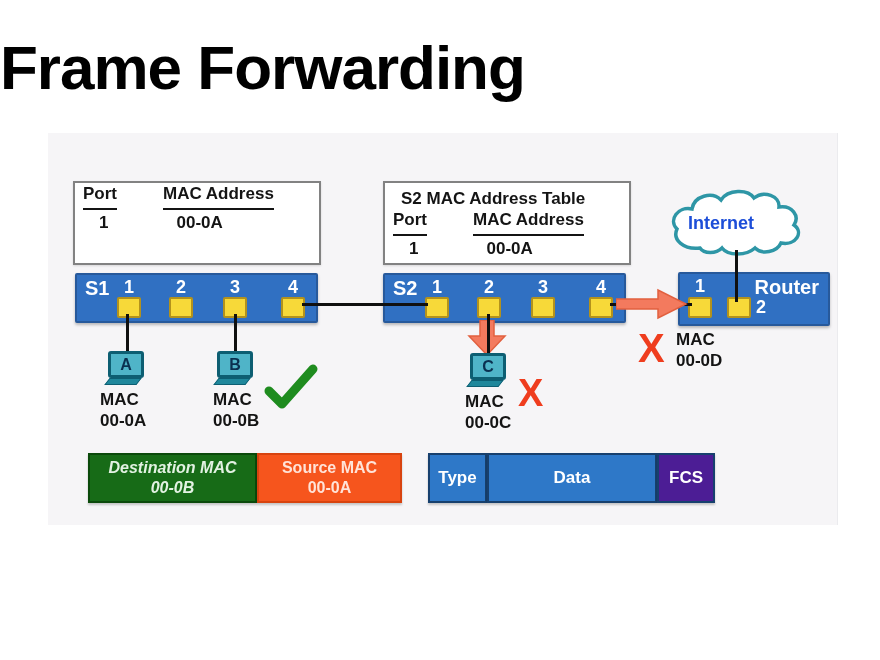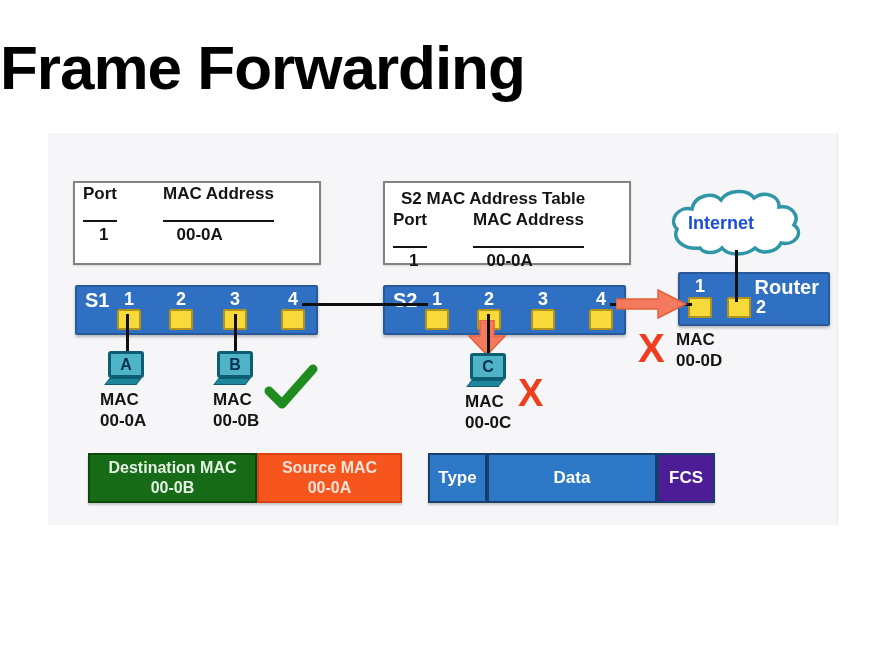--- a/index.html
+++ b/index.html
@@ -12,28 +12,28 @@
 
   .panel { position:absolute; left:48px; top:133px; width:790px; height:392px;
     background:#f6f5f7; border-right:1px solid #ebebee; }
 
   
   .mac-table { position:absolute; width:248px; height:84px; background:#fff;
     border:2px solid #828282; color:#141414; font-weight:bold; font-size:17px;
     box-shadow:0 1px 2px rgba(0,0,0,.12); }
   .mt-title { margin:6px 0 0 16px; }
   .mt-head { margin:1px 0 0 8px; display:flex; }
-  .mt-head .u { border-bottom:2px solid #141414; padding-bottom:16px;text-align:right; }
+  .mt-head .u { border-bottom:2px solid #141414; padding-bottom:4px;text-align:right; }
   .mt-head .col-mac { margin-left:46px; }
   .mt-row { margin:3px 0 0 24px; display:flex; }
   .mt-row .val-mac { margin-left:68px; }
 
   
   .switch { position:absolute; width:243px; height:50px; background:#3070c2;
-    border:2px solid #27599b; border-radius:2px; box-shadow:0 2px 3px rgba(0,0,0,.25);margin-top:12px; }
+    border:2px solid #27599b; border-radius:2px; box-shadow:0 2px 3px rgba(0,0,0,.25); }
   .sw-label { position:absolute; left:8px; top:2px; color:#fff; font-weight:bold; font-size:20px; }
   .port { position:absolute; top:2px; width:24px; text-align:center; }
   .port-num { display:block; color:#fff; font-weight:bold; font-size:18px; line-height:20px; }
   .port-square { width:24px; height:21px; background:#f7d939; border:2px solid #b3921c; border-radius:2px; }
   .router { position:absolute; left:678px; top:272px; width:152px; height:54px; background:#3070c2;
     border:2px solid #27599b; border-radius:2px; box-shadow:0 2px 3px rgba(0,0,0,.25); }
   .router-label { position:absolute; right:9px; top:2px; color:#fff; font-weight:bold; font-size:20px; }
   .router .p1num { position:absolute; left:15px; top:2px; color:#fff; font-weight:bold; font-size:18px; }
   .router .sq1 { position:absolute; left:8px; top:23px; }
   .router .sq2 { position:absolute; left:47px; top:23px; }
@@ -53,21 +53,21 @@
   .host-mac { position:absolute; color:#141414; font-weight:bold; font-size:17px; line-height:21px; z-index:5; }
 
   .x-mark { position:absolute; font-weight:900; color:#ef3d1e; z-index:6; }
   .router-mac-block { position:absolute; left:676px; top:329px; color:#141414; font-weight:bold;
     font-size:17px; line-height:21px; z-index:6; }
 
   
   .frame-seg { position:absolute; top:453px; height:50px; display:flex; flex-direction:column;
     align-items:center; justify-content:center; color:#fff; font-weight:bold; font-size:16px;
     line-height:20px; text-align:center; z-index:2; box-shadow:0 2px 2px rgba(0,0,0,.2); }
-  .seg-dest { left:88px;  width:169px; background:#176b17; border:2px solid #0b4a0b; color:#e3f2e3; }
+  .seg-dest { left:88px;  width:169px; background:#176b17; border:2px solid #0b4a0b; color:#e3f2e3;font-style:italic; }
   .seg-src  { left:257px; width:145px; background:#f6551d; border:2px solid #d8430f; color:#ffe3d8; }
   .seg-type { left:428px; width:59px;  background:#2e78c8; border:2px solid #17406e; font-size:17px; }
   .seg-data { left:487px; width:170px; background:#2e78c8; border:2px solid #17406e; font-size:17px;text-align:center; }
   .seg-fcs  { left:657px; width:58px;  background:#4c1d95; border:2px solid #17406e; font-size:17px; }
 
   .svg-abs { position:absolute; }
   .internet-label { position:absolute; left:688px; top:213px; width:100px; text-align:left;
     font-weight:bold; font-size:18px; color:#1d4ed8; z-index:2; }
 </style>
 </head>

